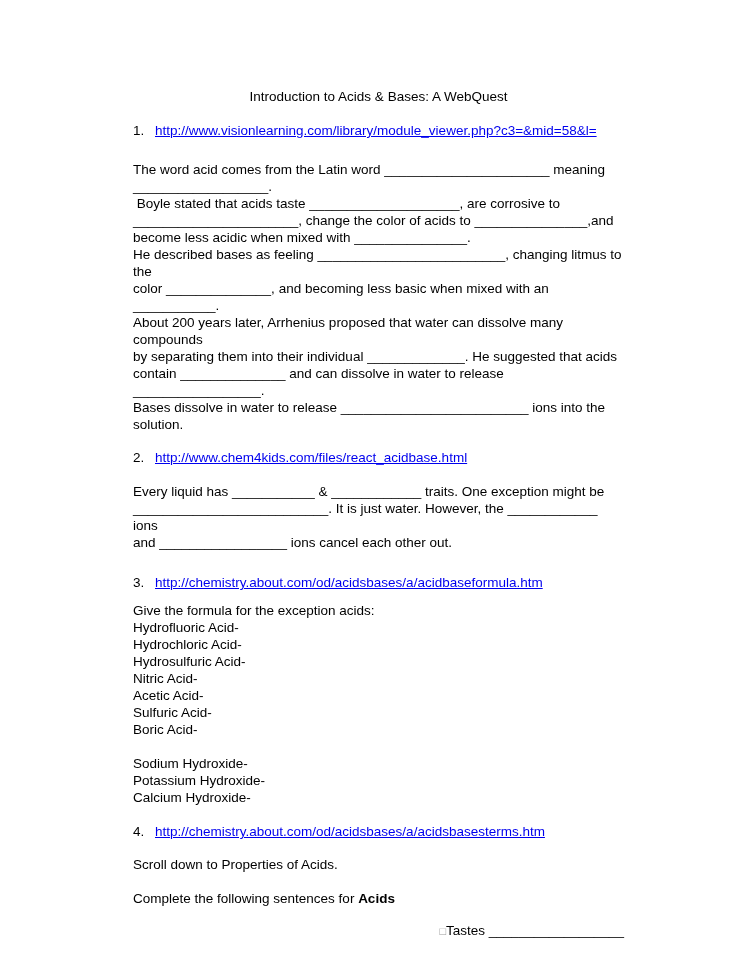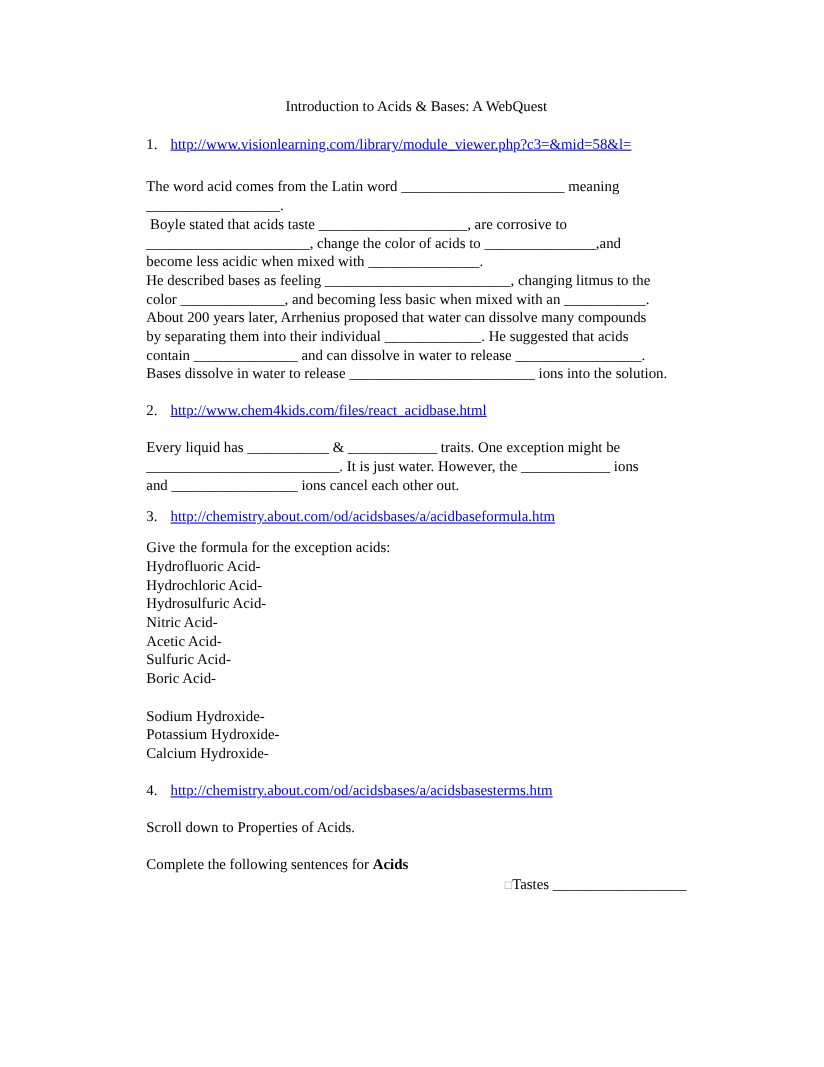--- a/index.html
+++ b/index.html
@@ -6,21 +6,21 @@
     margin: 0;
     padding: 0;
     background: #ffffff;
   }
   .page {
     position: relative;
     width: 736px;
     height: 970px;
     box-sizing: border-box;
     background: #ffffff;
-    font-family: Liberation Serif, serif;
+    font-family: Liberation Sans, sans-serif;
     font-size: 13.5px;
     line-height: 17px;
     color: #000000;
     padding: 88px 112px 0 133px;
     overflow: hidden;
   }
   .title {
     text-align: center;
     white-space: pre-wrap;
   }
@@ -47,23 +47,23 @@
   .checkbox {
     display: inline-block;
     width: 18px;
     color: #9a9a9a;
     font-size: 11px;
   }
   .mb17 { margin-bottom: 17px; }
   .mb22 { margin-bottom: 22px; }
   .mb10 { }
   .mb16 { margin-bottom: 16px; }
-  .mb23 { margin-bottom: 12px; }
+  .mb23 { margin-bottom: 23px; }
   .mb11 { margin-bottom: 11px; }
-  .mb1  { margin-bottom: 1px; }
+  .mb1  { margin-bottom: 15px; }
 </style>
 </head>
 <body>
 
 <div class="page">
 
   <div class="title mb17">Introduction to Acids &amp; Bases: A WebQuest</div>
 
   <div class="line mb22"><span class="num">1.</span><a class="link">http://www.visionlearning.com/library/module_viewer.php?c3=&amp;mid=58&amp;l=</a></div>
 

